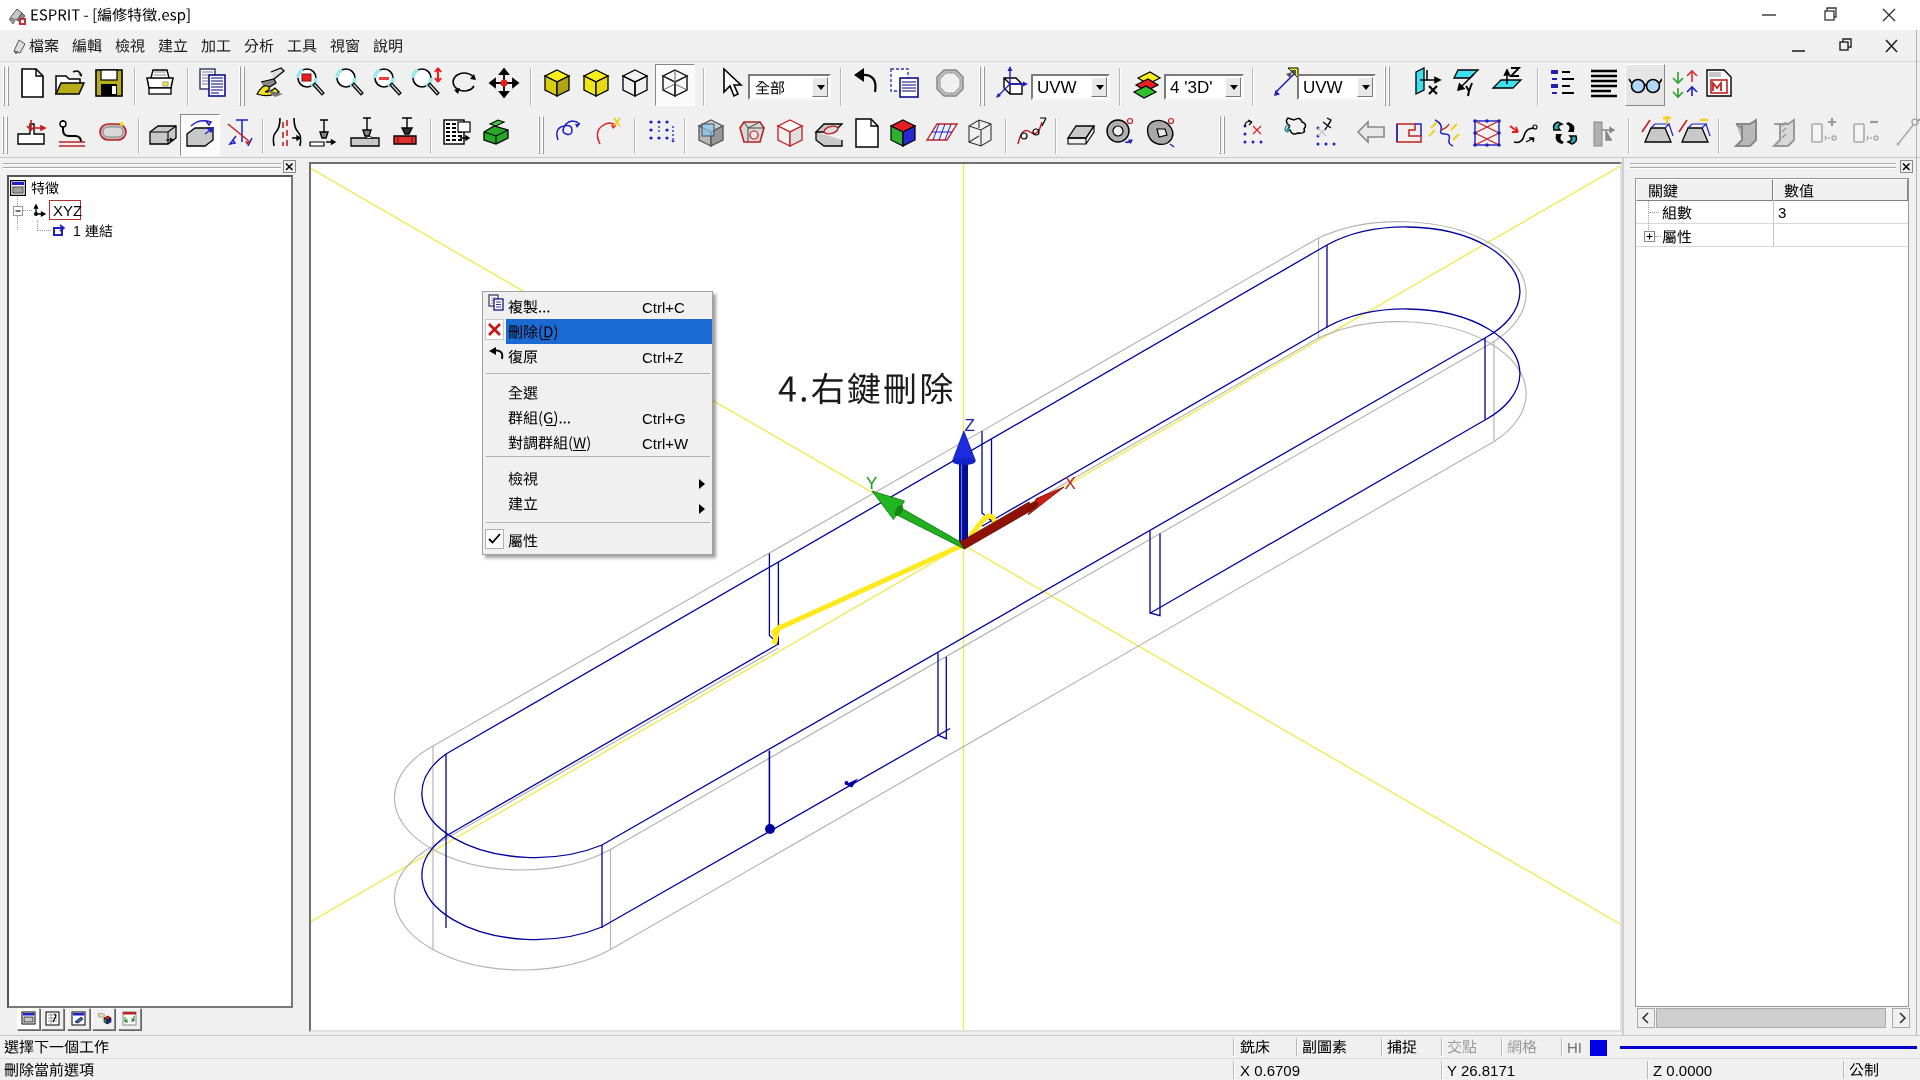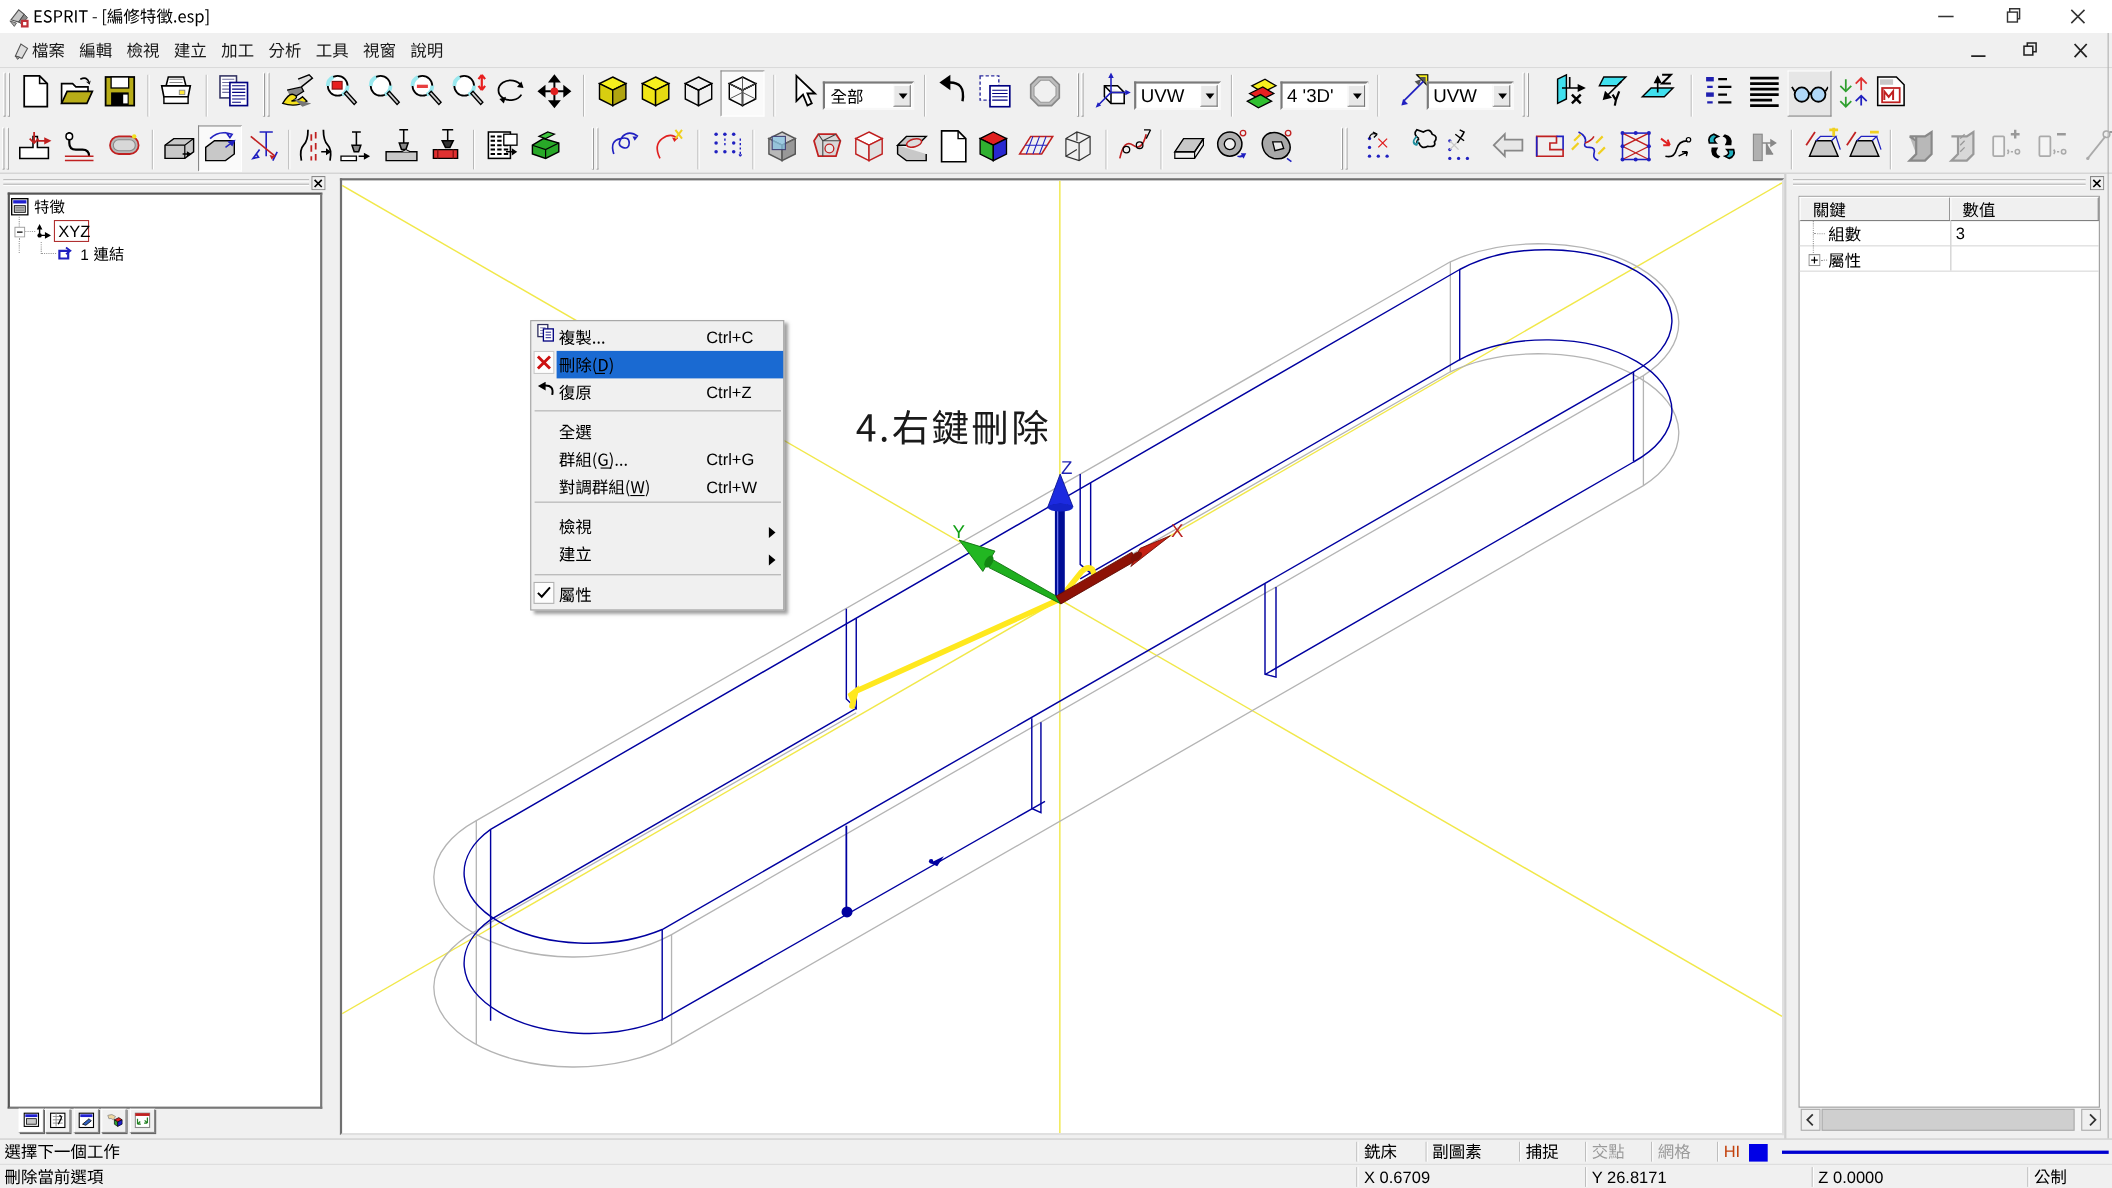--- a/index.html
+++ b/index.html
@@ -759,21 +759,21 @@
 <svg style="position:absolute;left:1447px;top:1035px" width="32" height="23" viewBox="0 -17.4 32 23">
     <path fill="#9a9a9a" d="M4.8 -9.0C3.9 -7.8 2.4 -6.6 1.1 -5.9C1.3 -5.7 1.7 -5.3 1.9 -5.0C3.2 -5.9 4.8 -7.2 5.9 -8.5ZM9.3 -8.3C10.7 -7.4 12.3 -5.9 13.1 -5.0L14 -5.7C13.2 -6.7 11.5 -8 10.2 -9.0ZM5.3 -6.3 4.3 -6.0C4.9 -4.5 5.7 -3.3 6.7 -2.3C5.1 -1.1 3.1 -0.3 0.7 0.2C0.9 0.5 1.3 1 1.4 1.2C3.8 0.6 5.9 -0.2 7.5 -1.5C9.1 -0.2 11.2 0.6 13.7 1.1C13.8 0.8 14.1 0.3 14.4 0.1C12 -0.3 9.9 -1.1 8.4 -2.3C9.4 -3.3 10.3 -4.5 10.9 -6.1L9.8 -6.4C9.3 -5 8.5 -3.9 7.5 -3.0C6.6 -3.9 5.8 -5 5.3 -6.3ZM6.3 -12.4C6.6 -11.8 7 -11.1 7.3 -10.5H1.0V-9.4H14.0V-10.5H7.8L8.4 -10.8C8.2 -11.3 7.7 -12.1 7.3 -12.7Z M17.3 -10.5C17.5 -9.8 17.7 -8.8 17.7 -8.2L18.3 -8.4C18.3 -9 18.1 -9.9 17.8 -10.6ZM17.8 -1.8C18 -1 18 0.1 18 0.8L18.8 0.7C18.8 0 18.7 -1.1 18.6 -1.9ZM19.4 -1.8C19.7 -1.1 19.9 -0.1 20 0.6L20.8 0.4C20.7 -0.2 20.4 -1.2 20.1 -2.0ZM20.9 -1.9C21.3 -1.1 21.7 -0.1 21.9 0.5L22.6 0.2C22.5 -0.4 22.1 -1.4 21.6 -2.1ZM16.5 -2.1C16.3 -1.2 16 -0 15.5 0.7L16.3 1.0C16.8 0.3 17.1 -0.9 17.2 -1.8ZM20.3 -10.7C20.2 -10 19.9 -8.9 19.7 -8.3L20.2 -8.1C20.4 -8.7 20.7 -9.7 21 -10.4ZM25.1 -12.6V-5.5H22.9V1.2H24.0V0.5H27.8V1.1H28.8V-5.5H26.2V-8.3H29.4V-9.3H26.2V-12.6ZM24 -0.6V-4.4H27.8V-0.6ZM17.1 -11.2H18.7V-7.6H17.1ZM19.4 -11.2H21.2V-7.6H19.4ZM15.8 -3.6V-2.8H22.4V-3.6H19.6V-4.8H22.2V-5.7H19.6V-6.8H22.1V-12.1H16.2V-6.8H18.6V-5.7H16.1V-4.8H18.6V-3.6Z"></path>
   </svg>
 <div class="abs" style="left:1501px;top:1038px;width:1px;height:18px;background:#b8b8b8"></div>
 <div class="abs" style="left:1502px;top:1038px;width:1px;height:18px;background:#fff"></div>
 <svg style="position:absolute;left:1507px;top:1035px" width="32" height="23" viewBox="0 -17.4 32 23">
     <path fill="#9a9a9a" d="M8.3 -10.2C8.6 -9.6 8.9 -8.6 9 -8.1L9.8 -8.3C9.7 -8.9 9.3 -9.8 9 -10.5ZM2.9 -2.8C3 -1.8 3.2 -0.5 3.2 0.4L4.1 0.2C4 -0.7 3.8 -2 3.6 -3.0ZM1.3 -3.0C1.1 -1.7 0.9 -0.4 0.6 0.5C0.8 0.6 1.2 0.8 1.4 0.9C1.7 -0.1 2 -1.5 2.1 -2.8ZM4.5 -3.1C4.8 -2.2 5.2 -1 5.3 -0.2L6.1 -0.5C5.9 -1.3 5.6 -2.5 5.2 -3.4ZM9.4 -6.8C9.6 -6.4 9.8 -5.8 10 -5.5H7.9V-4.6H8.5V-3.1C8.5 -2.1 8.7 -1.7 9.7 -1.7C9.9 -1.7 11.3 -1.7 11.6 -1.7C12 -1.7 12.4 -1.7 12.6 -1.8C12.6 -2 12.5 -2.4 12.5 -2.6C12.3 -2.6 11.9 -2.6 11.6 -2.6C11.3 -2.6 10 -2.6 9.8 -2.6C9.4 -2.6 9.4 -2.7 9.4 -3.1V-4.6H12.5V-5.5H10.3L10.8 -5.7C10.7 -6 10.4 -6.6 10.2 -7.0H12.7V-7.9H11.4C11.7 -8.6 11.9 -9.4 12.2 -10.2L11.3 -10.4C11.2 -9.7 10.9 -8.6 10.6 -7.9H7.7V-7.0H10.1ZM6.3 -11.9V1.2H7.4V-10.9H13.0V-0.1C13 0.1 13 0.2 12.8 0.2C12.6 0.2 12 0.2 11.3 0.2C11.5 0.5 11.6 0.9 11.6 1.2C12.6 1.2 13.2 1.2 13.6 1.0C13.9 0.8 14.1 0.5 14.1 -0.1V-11.9ZM1 -3.6C1.3 -3.8 1.8 -3.9 5.1 -4.4L5.3 -3.7L6.1 -4.0C6 -4.7 5.5 -5.9 5.1 -6.9L4.3 -6.6C4.5 -6.2 4.7 -5.7 4.9 -5.2L2.3 -4.8C3.5 -6.3 4.6 -8.1 5.6 -9.8L4.7 -10.4C4.4 -9.7 4 -8.9 3.6 -8.3L2 -8.1C2.8 -9.3 3.6 -10.8 4.3 -12.2L3.3 -12.6C2.7 -10.9 1.7 -9.2 1.4 -8.8C1.1 -8.3 0.8 -8 0.6 -8.0C0.7 -7.7 0.9 -7.2 0.9 -7.0C1.1 -7.1 1.4 -7.2 3 -7.3C2.5 -6.5 2 -5.9 1.8 -5.6C1.3 -5 1 -4.6 0.7 -4.6C0.8 -4.3 1 -3.8 1 -3.6Z M23.6 -10.0H26.9C26.5 -9.1 25.8 -8.2 25.1 -7.4C24.4 -8.2 23.9 -9 23.4 -9.7ZM18 -12.6V-9.4H15.8V-8.3H17.9C17.4 -6.3 16.4 -3.9 15.4 -2.6C15.6 -2.4 15.9 -1.9 16 -1.6C16.8 -2.6 17.5 -4.3 18 -6.0V1.2H19.1V-6.4C19.6 -5.7 20.1 -4.9 20.3 -4.5L21 -5.3C20.7 -5.7 19.5 -7.2 19.1 -7.7V-8.3H20.8L20.4 -8.0C20.7 -7.8 21.1 -7.5 21.3 -7.3C21.8 -7.7 22.4 -8.2 22.8 -8.8C23.2 -8.1 23.7 -7.4 24.4 -6.8C23.1 -5.7 21.6 -4.8 20.1 -4.4C20.3 -4.1 20.6 -3.7 20.8 -3.4C21.1 -3.6 21.5 -3.8 21.9 -3.9V1.2H23.0V0.6H27.2V1.2H28.3V-4.0L28.9 -3.8C29.1 -4.1 29.4 -4.5 29.7 -4.7C28.2 -5.2 26.9 -5.9 25.9 -6.7C26.9 -7.8 27.8 -9.2 28.3 -10.7L27.6 -11.0L27.4 -11.0H24.2C24.4 -11.4 24.6 -11.9 24.8 -12.3L23.7 -12.6C23.1 -11.1 22.2 -9.6 21 -8.5V-9.4H19.1V-12.6ZM23 -0.4V-3.3H27.2V-0.4ZM22.7 -4.3C23.5 -4.8 24.4 -5.3 25.1 -6.0C25.9 -5.4 26.7 -4.8 27.7 -4.3Z"></path>
   </svg>
 <div class="abs" style="left:1561px;top:1038px;width:1px;height:18px;background:#b8b8b8"></div>
 <div class="abs" style="left:1562px;top:1038px;width:1px;height:18px;background:#fff"></div>
-<div class="abs" style="left:1567px;top:1039px;font-size:15px;color:#c2410c">HI</div>
+<div class="abs" style="left:1567px;top:1039px;font-size:15px;color:#737373">HI</div>
 <div class="abs" style="left:1590px;top:1040px;width:17px;height:16px;background:#0000e6"></div>
 <div class="abs" style="left:1620px;top:1046px;width:297px;height:2.5px;background:#0000d0"></div>
 <div class="abs" style="left:1233px;top:1061px;width:1px;height:18px;background:#b8b8b8"></div>
 <div class="abs" style="left:1234px;top:1061px;width:1px;height:18px;background:#fff"></div>
 <div class="abs" style="left:1441px;top:1061px;width:1px;height:18px;background:#b8b8b8"></div>
 <div class="abs" style="left:1442px;top:1061px;width:1px;height:18px;background:#fff"></div>
 <div class="abs" style="left:1647px;top:1061px;width:1px;height:18px;background:#b8b8b8"></div>
 <div class="abs" style="left:1648px;top:1061px;width:1px;height:18px;background:#fff"></div>
 <div class="abs" style="left:1843px;top:1061px;width:1px;height:18px;background:#b8b8b8"></div>
 <div class="abs" style="left:1844px;top:1061px;width:1px;height:18px;background:#fff"></div>

